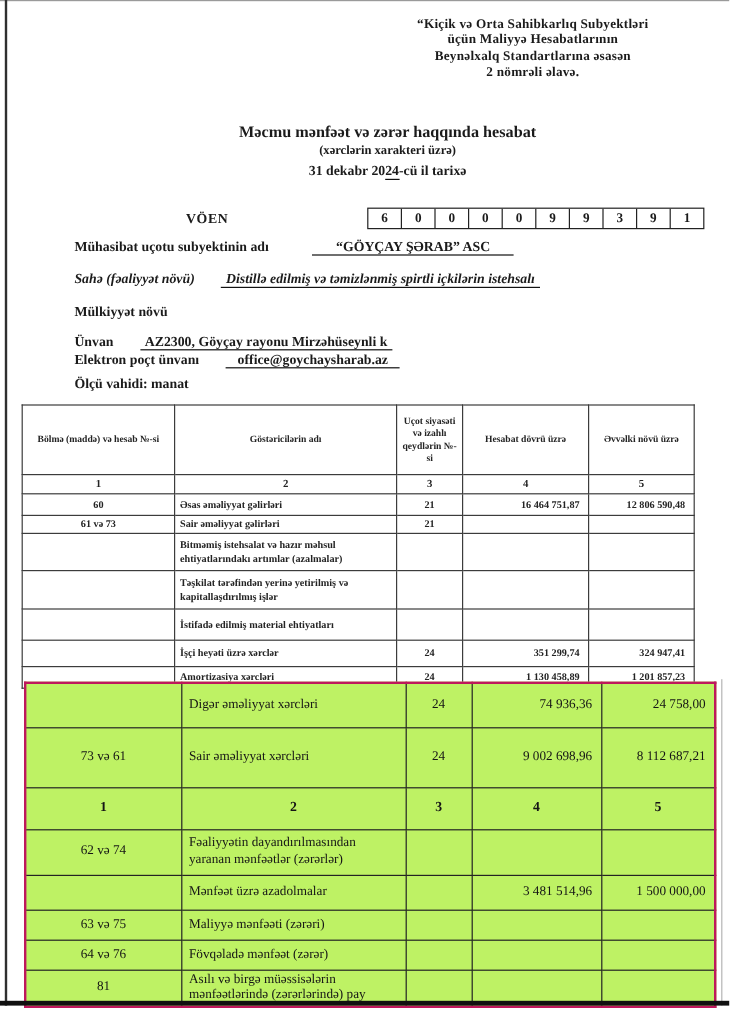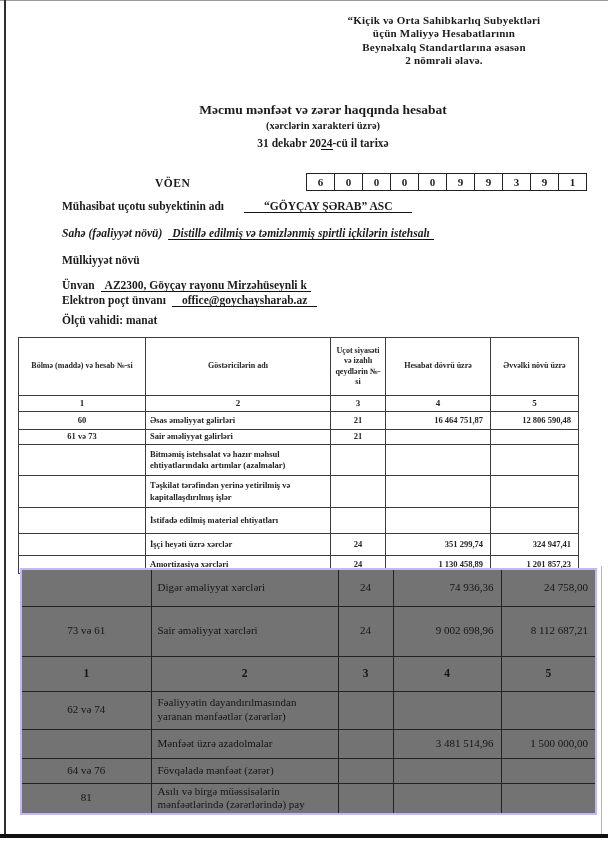--- a/index.html
+++ b/index.html
@@ -32,36 +32,36 @@
   .voen-cell:first-child { border-left:none; }
 
   .fline { position:absolute; left:62px; right:14px; font-weight:bold; font-size:11.5px;
            display:flex; align-items:baseline; white-space:nowrap; }
   .fl-entity    { top:200px; }
   .fl-sector    { top:227px;font-style:italic; }
   .fl-ownership { top:254px;flex-direction:column; }
   .fl-address   { top:279px; }
   .fl-email     { top:294px; }
   .fl-unit      { top:314px; }
-  .fline .lbl { margin-right:6px; }
+  .fline .lbl { margin-right:22px; }
   .fline .val { border-bottom:1.6px solid #111; padding:0 4px; }
   .fline .val-pad { padding:0 20px; margin-left:14px; }
   .fline .fill { flex:1; border-bottom:1.6px solid #111; height:12px; }
 
   table { border-collapse:collapse; table-layout:fixed; background:transparent; }
   td { vertical-align:middle; padding:1px 4px; overflow:hidden; }
 
   .t1 { position:absolute; left:18px; top:337px; width:560px; font-size:8.5px; font-weight:bold;
         line-height:1.3; color:#242424; }
   .t1 td { border:1px solid #3c3c3c; }
   .t1 .hdr td { text-align:center; font-size:8px; padding:2px 3px; }
   .t1 .nums td { text-align:center; font-size:9px; }
 
   .t2 { position:absolute; left:20px; top:568px; width:575px; font-size:11px; font-weight:normal;
-        line-height:1.25; color:#151515; background:#737373; border:2px solid #c4b5fd; }
+        line-height:1.25; color:#151515; background:#bef264; border:2px solid #be185d; }
   .t2 td { border:1.5px solid #232323; padding:1px 6px; }
   .t2 .nums td { text-align:center; font-weight:bold; font-size:11.5px; }
 
   .c1 { text-align:center; }
   .c3 { text-align:center; }
   .c4, .c5 { text-align:right; padding-right:7px !important; }
 </style>
 </head>
 <body>
 
@@ -241,20 +241,27 @@
       <td class="c5"></td>
     </tr>
     <tr style="height:29px">
       <td class="c1"></td>
       <td class="c2">Mənfəət üzrə azadolmalar</td>
       <td class="c3"></td>
       <td class="c4">3 481 514,96</td>
       <td class="c5">1 500 000,00</td>
     </tr>
     <tr style="height:25px">
+      <td class="c1">63 və 75</td>
+      <td class="c2">Maliyyə mənfəəti (zərəri)</td>
+      <td class="c3"></td>
+      <td class="c4"></td>
+      <td class="c5"></td>
+    </tr>
+    <tr style="height:25px">
       <td class="c1">64 və 76</td>
       <td class="c2">Fövqəladə mənfəət (zərər)</td>
       <td class="c3"></td>
       <td class="c4"></td>
       <td class="c5"></td>
     </tr>
     <tr style="height:25px">
       <td class="c1">81</td>
       <td class="c2">Asılı və birgə müəssisələrin mənfəətlərində (zərərlərində) pay</td>
       <td class="c3"></td>

